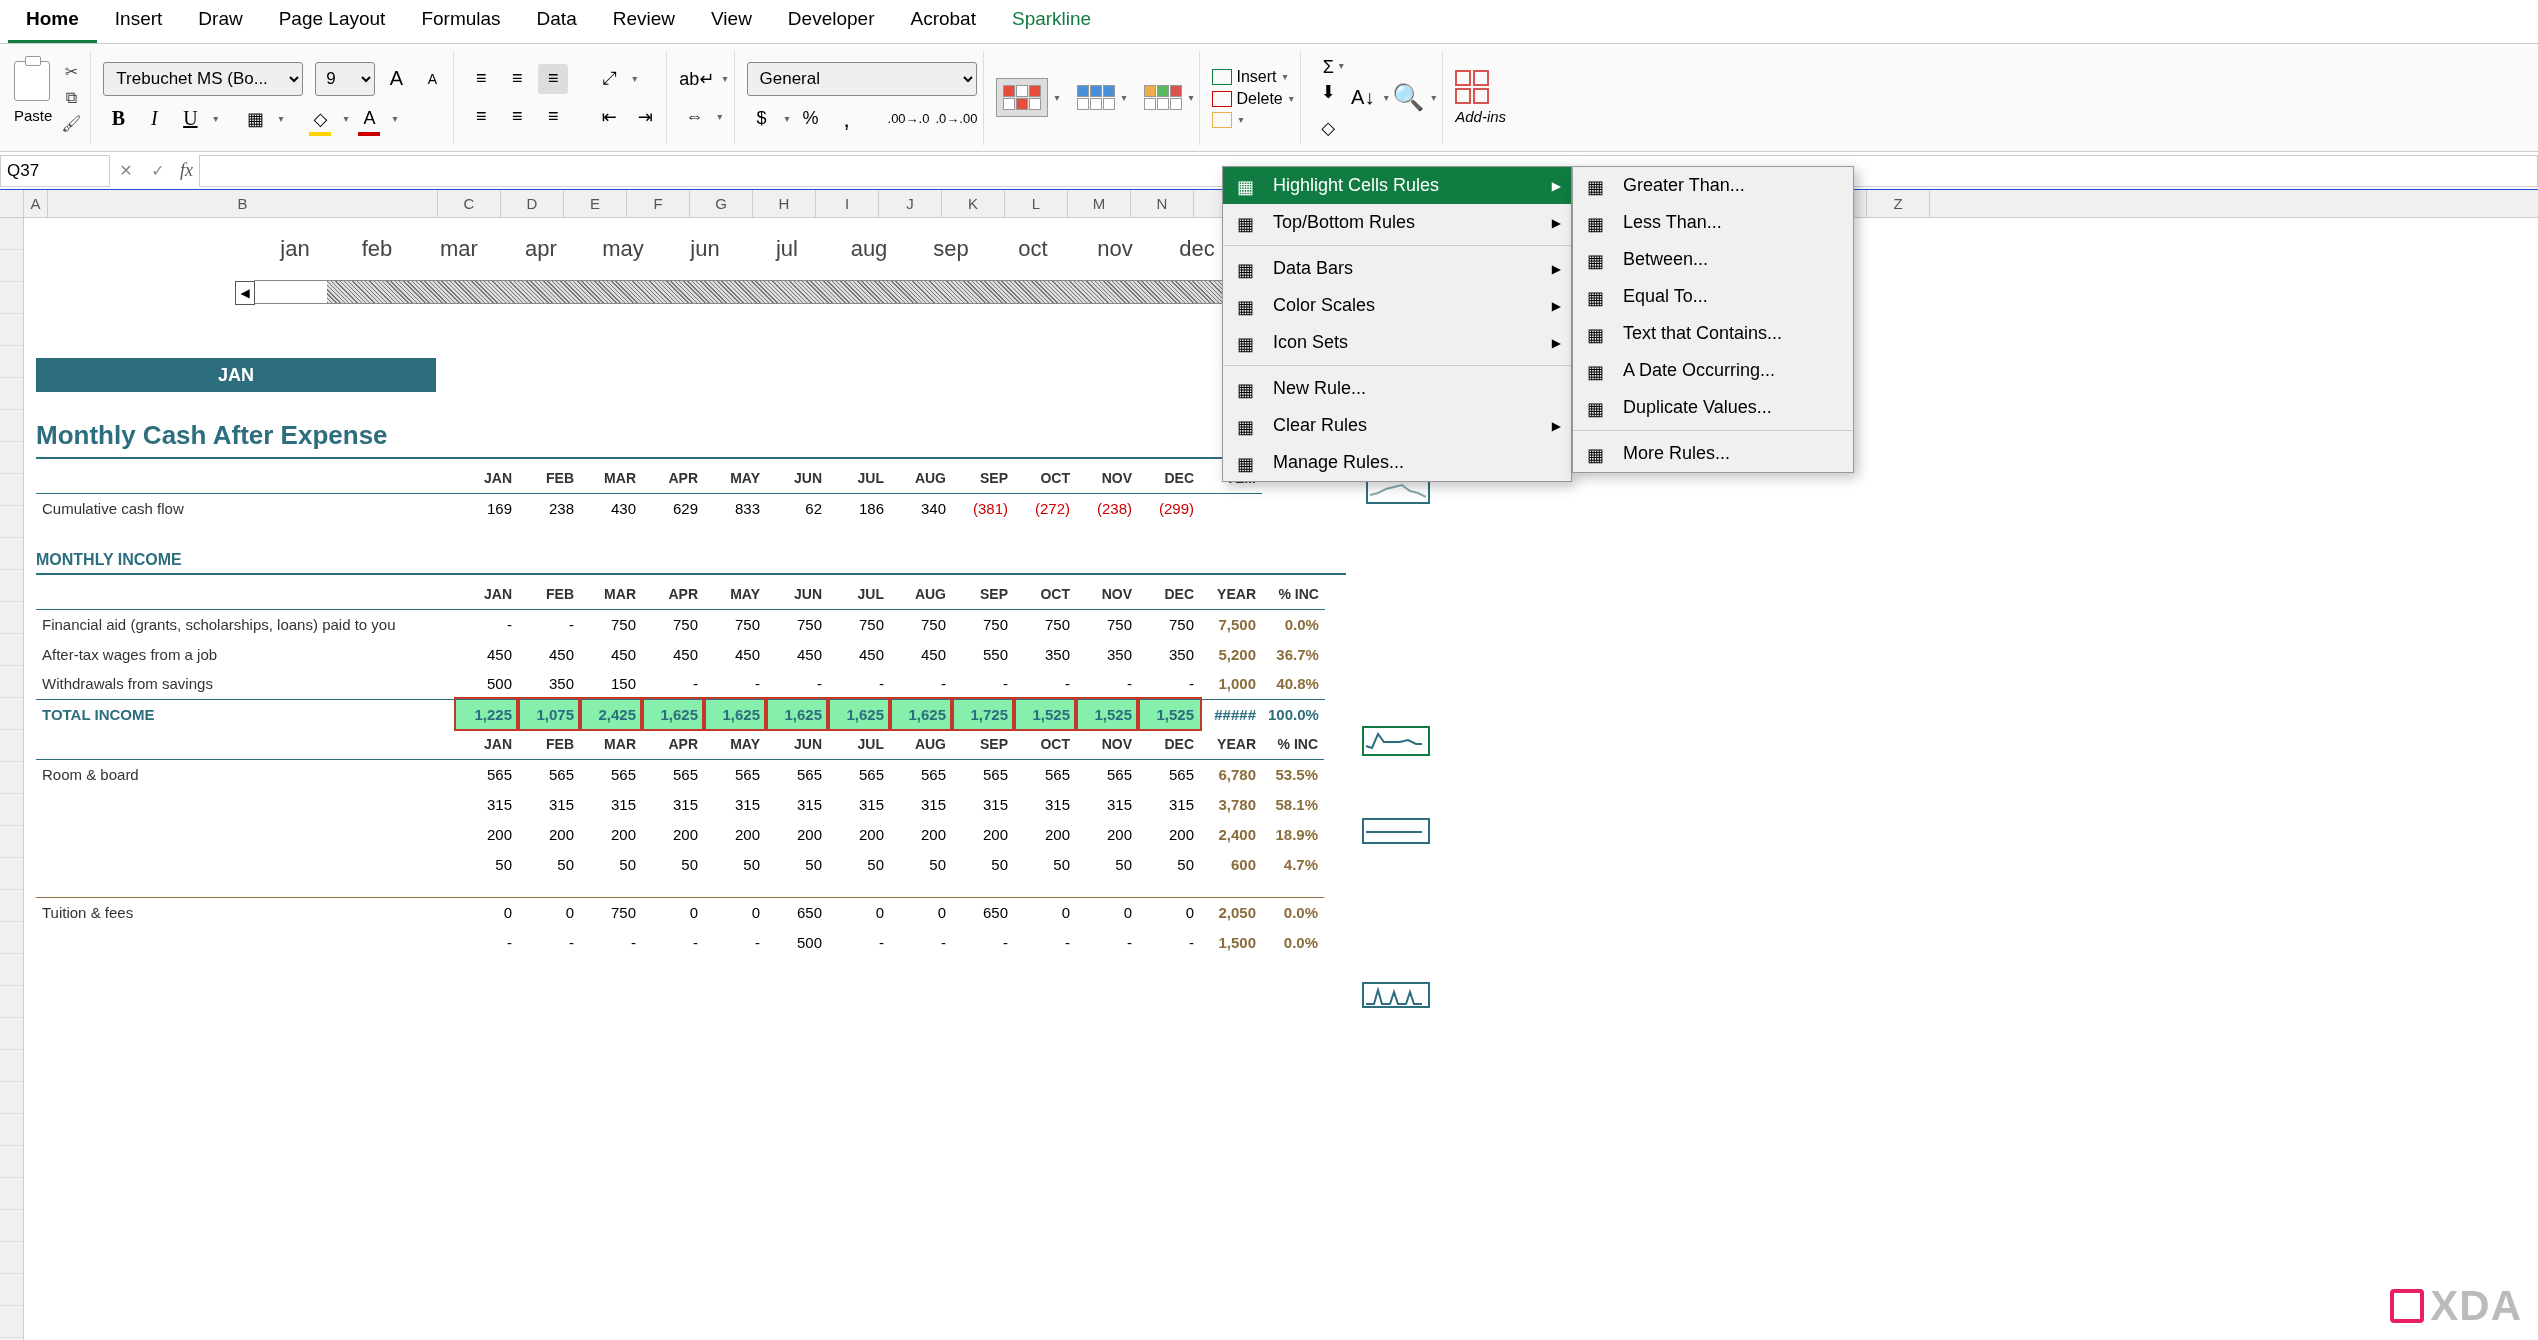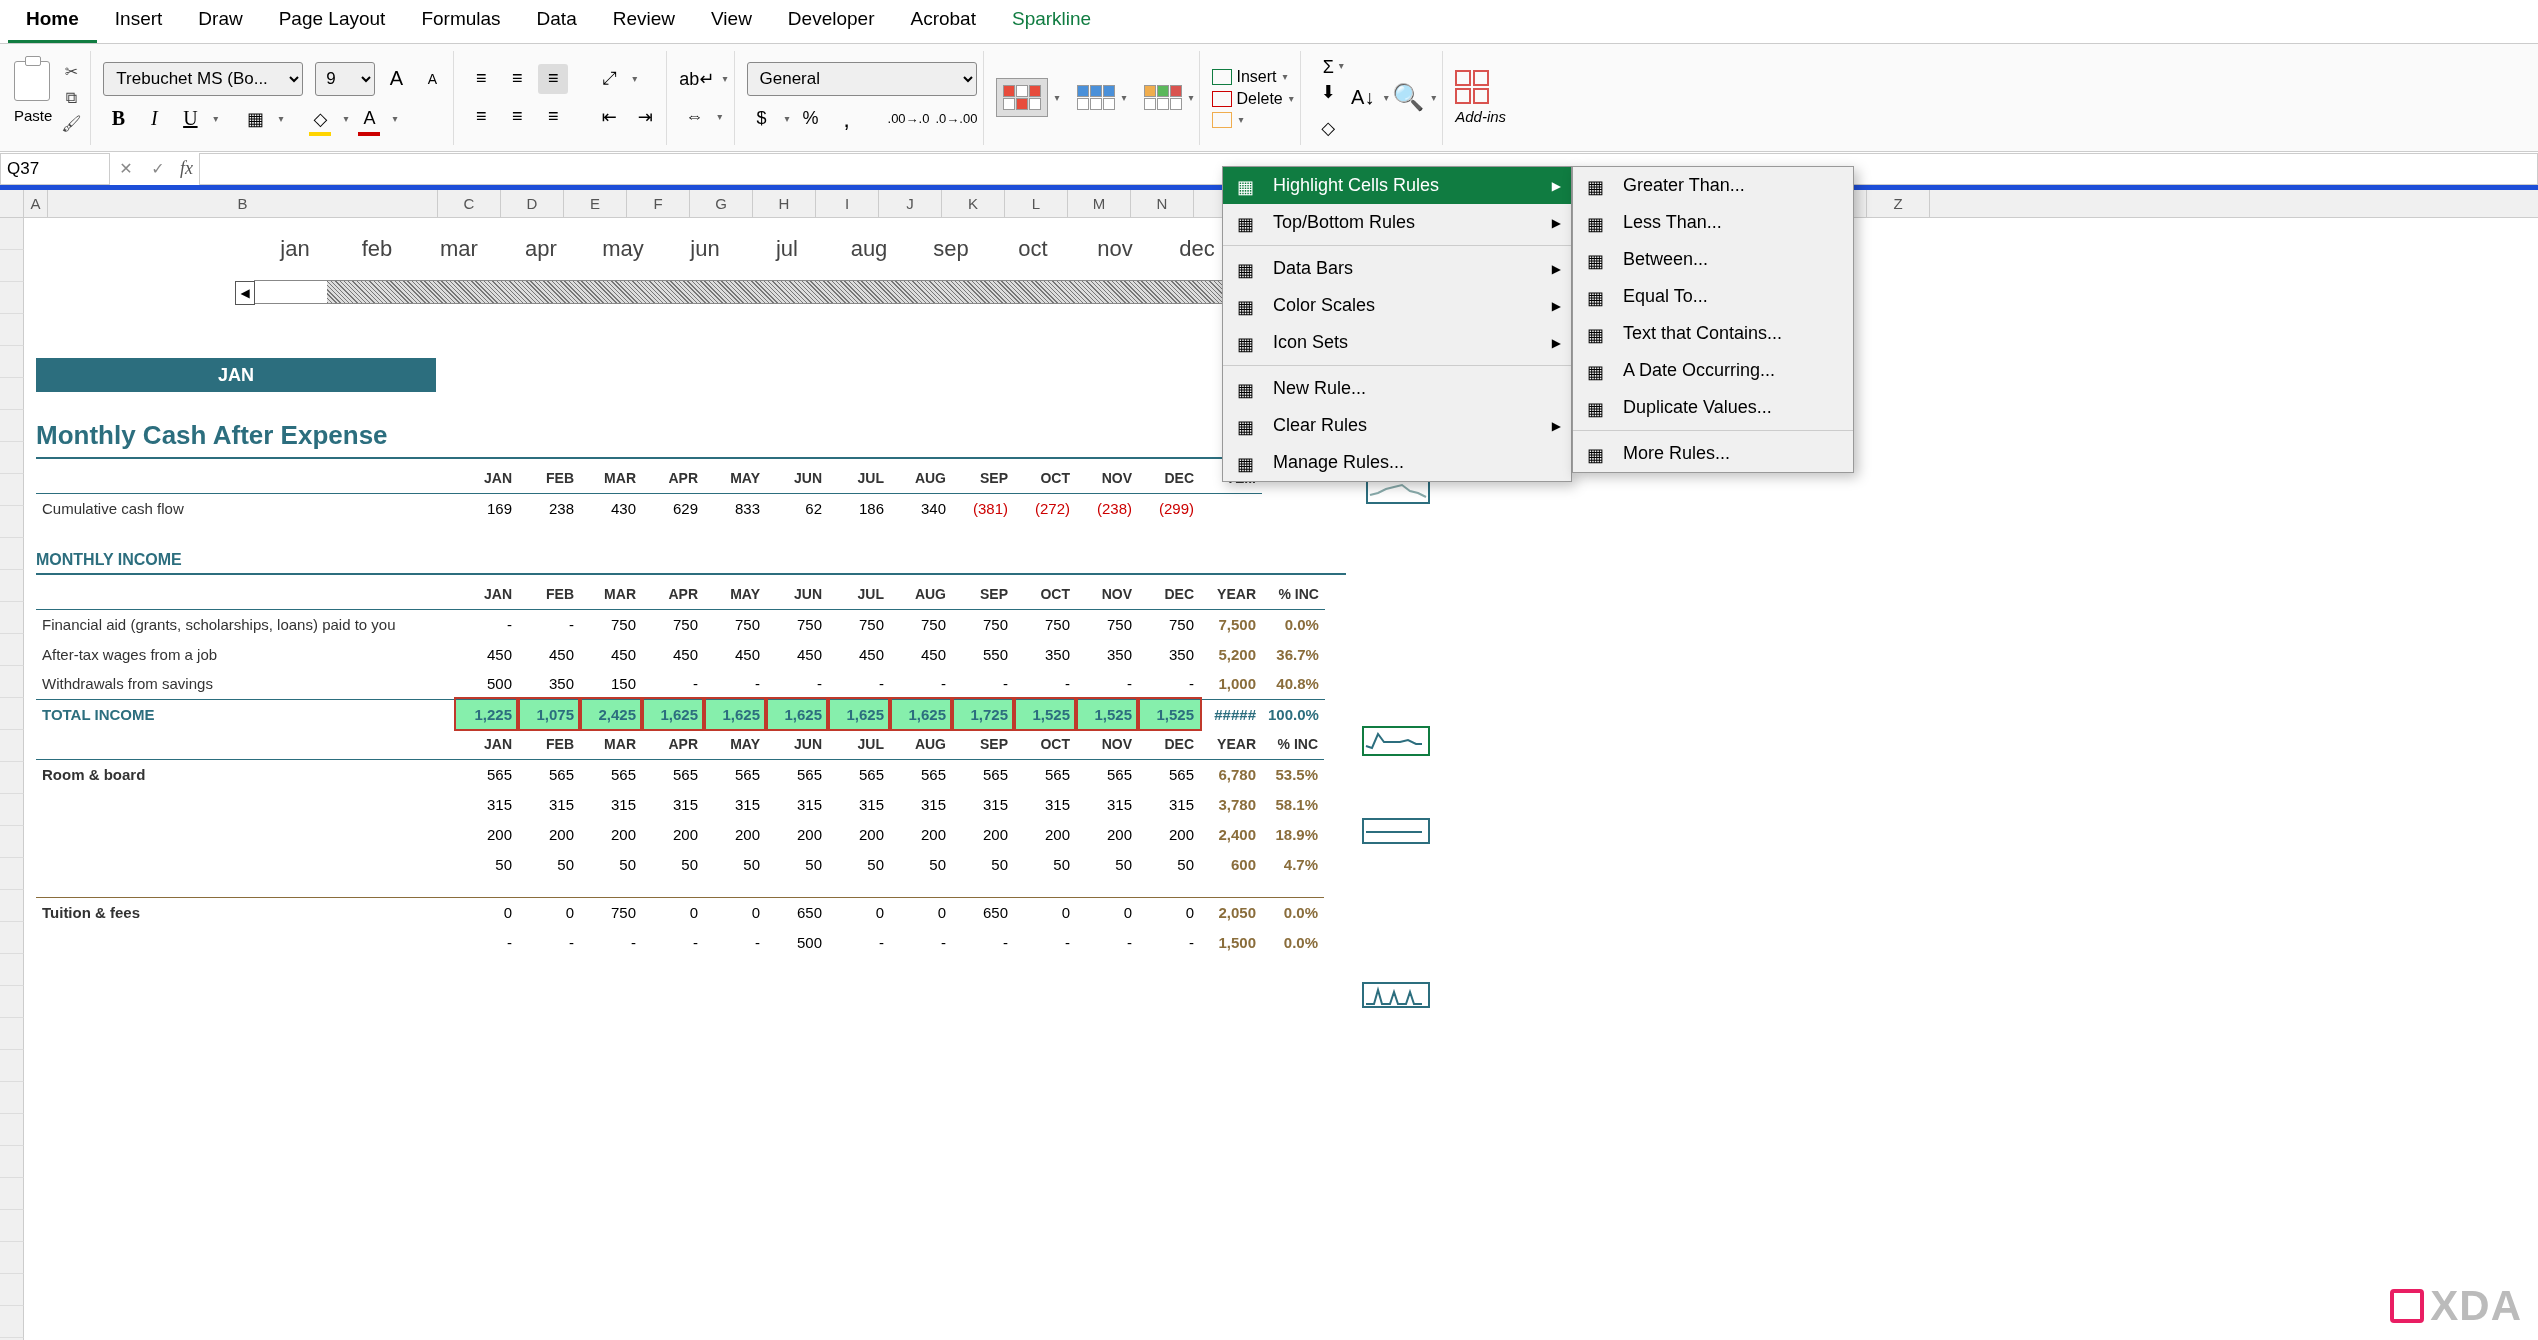--- a/index.html
+++ b/index.html
@@ -36,21 +36,21 @@
 
 .ins-del { display: flex; flex-direction: column; gap: 4px; }
 .ins-del-btn { display: flex; align-items: center; gap: 4px; font-size: 16px; }
 .cell-ic { width: 20px; height: 16px; border: 1px solid #107c41; }
 .cell-ic.del { border-color: #c00; }
 
 .addin-ic { width: 38px; height: 34px; display: grid; grid-template-columns: repeat(2, 16px); gap: 2px; }
 .addin-sq { border: 2px solid #d9534f; }
 
 
-.fbar { display: flex; align-items: center; height: 38px; border-bottom: 5px solid #1d4ed8; background: #fff; }
+.fbar { display: flex; align-items: center; height: 38px; border-bottom: 1px solid #1d4ed8; background: #fff; }
 .name-box { width: 110px; height: 32px; border: 1px solid #ccc; padding: 0 6px; font-size: 17px; }
 .fbar-ic { width: 32px; text-align: center; color: #888; font-size: 16px; }
 .fx { font-style: italic; font-family: serif; font-size: 18px; color: #555; margin: 0 6px; }
 .fbar-inp { flex: 1; height: 32px; border: 1px solid #ccc; padding: 0 6px; }
 
 
 .colhdr { display: flex; height: 28px; border-bottom: 1px solid #ccc; background: #f0f0f0; }
 .col-h { border-right: 1px solid #ccc; text-align: center; font-size: 15px; color: #555; line-height: 28px; }
 
 
@@ -79,21 +79,21 @@
 .tbl td, .tbl th { padding: 4px 6px; height: 30px; }
 .tbl th { font-size: 14px; font-weight: 700; text-align: right; color: #333; }
 .tbl th.lbl { text-align: left; width: 420px; }
 .tbl td.lbl { text-align: left; width: 420px; color: #333; }
 .tbl td.num { text-align: right; width: 62px; }
 .neg { color: #c00; }
 .teal { color: #2c6e7e; font-weight: 700; border-bottom: 1px solid #2c6e7e; }
 .year-v { color: #8a6d3b; font-weight: 700; text-align: right; }
 .total-row td { font-weight: 700; color: #2c6e7e; border-top: 1px solid #2c6e7e; }
 .red-box { outline: 2px solid #c0392b; background: #86efac; }
-.brown-bold { color: #8a6d3b; font-weight: 700; margin-left: 44px; }
+.brown-bold { color: #8a6d3b; font-weight: 400; margin-left: 44px; }
 
 .spark { position: absolute; border: 2px solid #2c6e7e; width: 64px; height: 56px; }
 .spark-line { stroke: #2c6e7e; stroke-width: 2; fill: none; }
 
 
 .menu { position: absolute; background: #f0f0f0; border: 1px solid #999; box-shadow: 4px 4px 12px rgba(0,0,0,0.25); font-size: 18px; z-index: 100; }
 .menu-item { display: flex; align-items: center; padding: 8px 14px; gap: 12px; min-width: 310px; position: relative; }
 .menu-item.hl { background: #107c41; color: #fff; }
 .mi-icon { width: 24px; height: 20px; display: inline-block; }
 .mi-arrow { position: absolute; right: 10px; font-size: 12px; }

